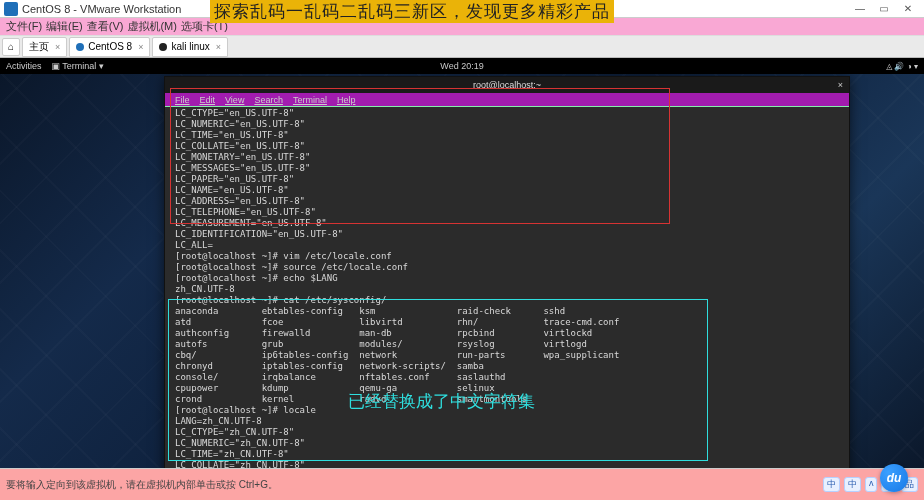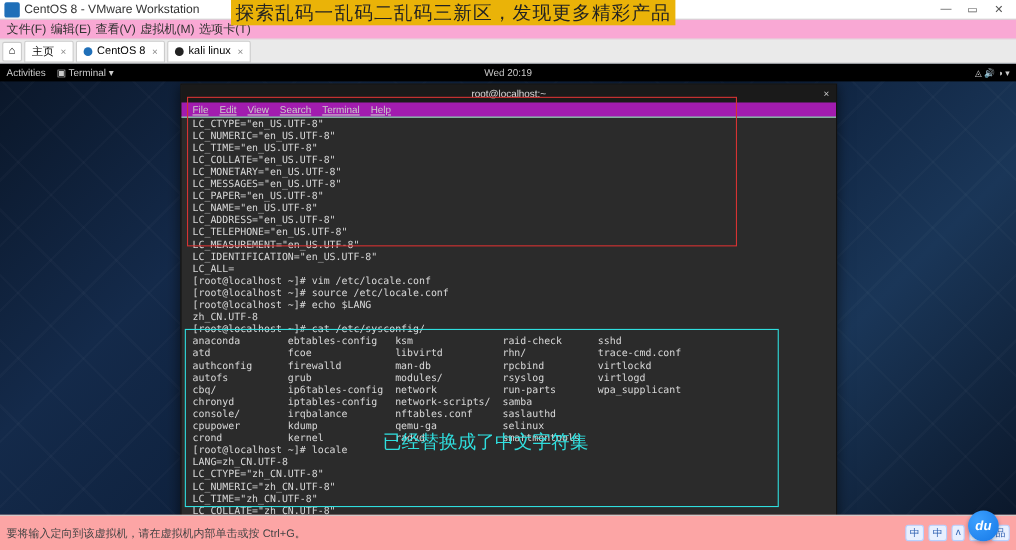--- a/index.html
+++ b/index.html
@@ -16,21 +16,21 @@
 .tab .x { color: #888; font-size: 9px; margin-left: 2px; }
 .tab .dot { width: 8px; height: 8px; border-radius: 50%; }
 .tab.active .dot { background: #1f6fb8; }
 .tab .dot.kali { background: #222; }
 .guest { position: absolute; top: 58px; left: 0; right: 0; bottom: 14px; background: linear-gradient(135deg, #0a1628 0%, #142a4a 25%, #0d1f3a 50%, #1a3658 75%, #0a1628 100%); overflow: hidden; }
 .guest::before { content: ""; position: absolute; inset: 0; background: repeating-linear-gradient(45deg, transparent 0 40px, rgba(255,255,255,0.02) 40px 42px), repeating-linear-gradient(-45deg, transparent 0 40px, rgba(255,255,255,0.02) 40px 42px); }
 .gnome-top { position: relative; height: 16px; background: #000; color: #ccc; display: flex; align-items: center; font-size: 9px; padding: 0 6px; }
 .gnome-top .left { display: flex; gap: 10px; }
 .gnome-top .center { position: absolute; left: 50%; transform: translateX(-50%); }
 .gnome-top .right { margin-left: auto; display: flex; gap: 4px; font-size: 8px; }
-.term-window { position: absolute; top: 18px; left: 164px; width: 597px; height: 408px; background: #2b2b2b; border: 1px solid #111; box-shadow: 0 2px 12px rgba(0,0,0,.6); }
+.term-window { position: absolute; top: 18px; left: 164px; width: 686px; height: 408px; background: #2b2b2b; border: 1px solid #111; box-shadow: 0 2px 12px rgba(0,0,0,.6); }
 .term-title { height: 16px; background: #1a1a1a; color: #ddd; font-size: 9px; display: flex; align-items: center; justify-content: center; position: relative; }
 .term-title .close { position: absolute; right: 6px; color: #ccc; }
 .term-menu { height: 14px; background: #a21caf; color: #ccc; font-size: 9px; display: flex; align-items: center; gap: 10px; padding: 0 10px; border-bottom: 1px solid #86efac; }
 .term-menu span { text-decoration: underline; text-decoration-thickness: .5px; }
 .term-body { position: relative; padding: 1px 10px; font-family: "DejaVu Sans Mono","Consolas",monospace; font-size: 9px; line-height: 11px; color: #d8d8d8; white-space: pre; overflow: hidden; }
 .red-box { position: absolute; top: 30px; left: 170px; width: 500px; height: 136px; border: 1px solid #d63333; pointer-events: none; }
 .cyan-box { position: absolute; top: 241px; left: 168px; width: 540px; height: 162px; border: 1px solid #2fdede; pointer-events: none; }
 .cyan-label { position: absolute; top: 310px; left: 348px; color: #2fdede; font-size: 17px; font-family: Liberation Serif, serif; margin-top: 22px; }
 .status { position: absolute; bottom: 0; left: 0; right: 0; height: 32px; background: #fca5a5; border-top: 1px solid #ccc; display: flex; align-items: center; padding: 0 6px; font-size: 10px; color: #444; }
 .status .right { margin-left: auto; display: flex; gap: 4px; }

